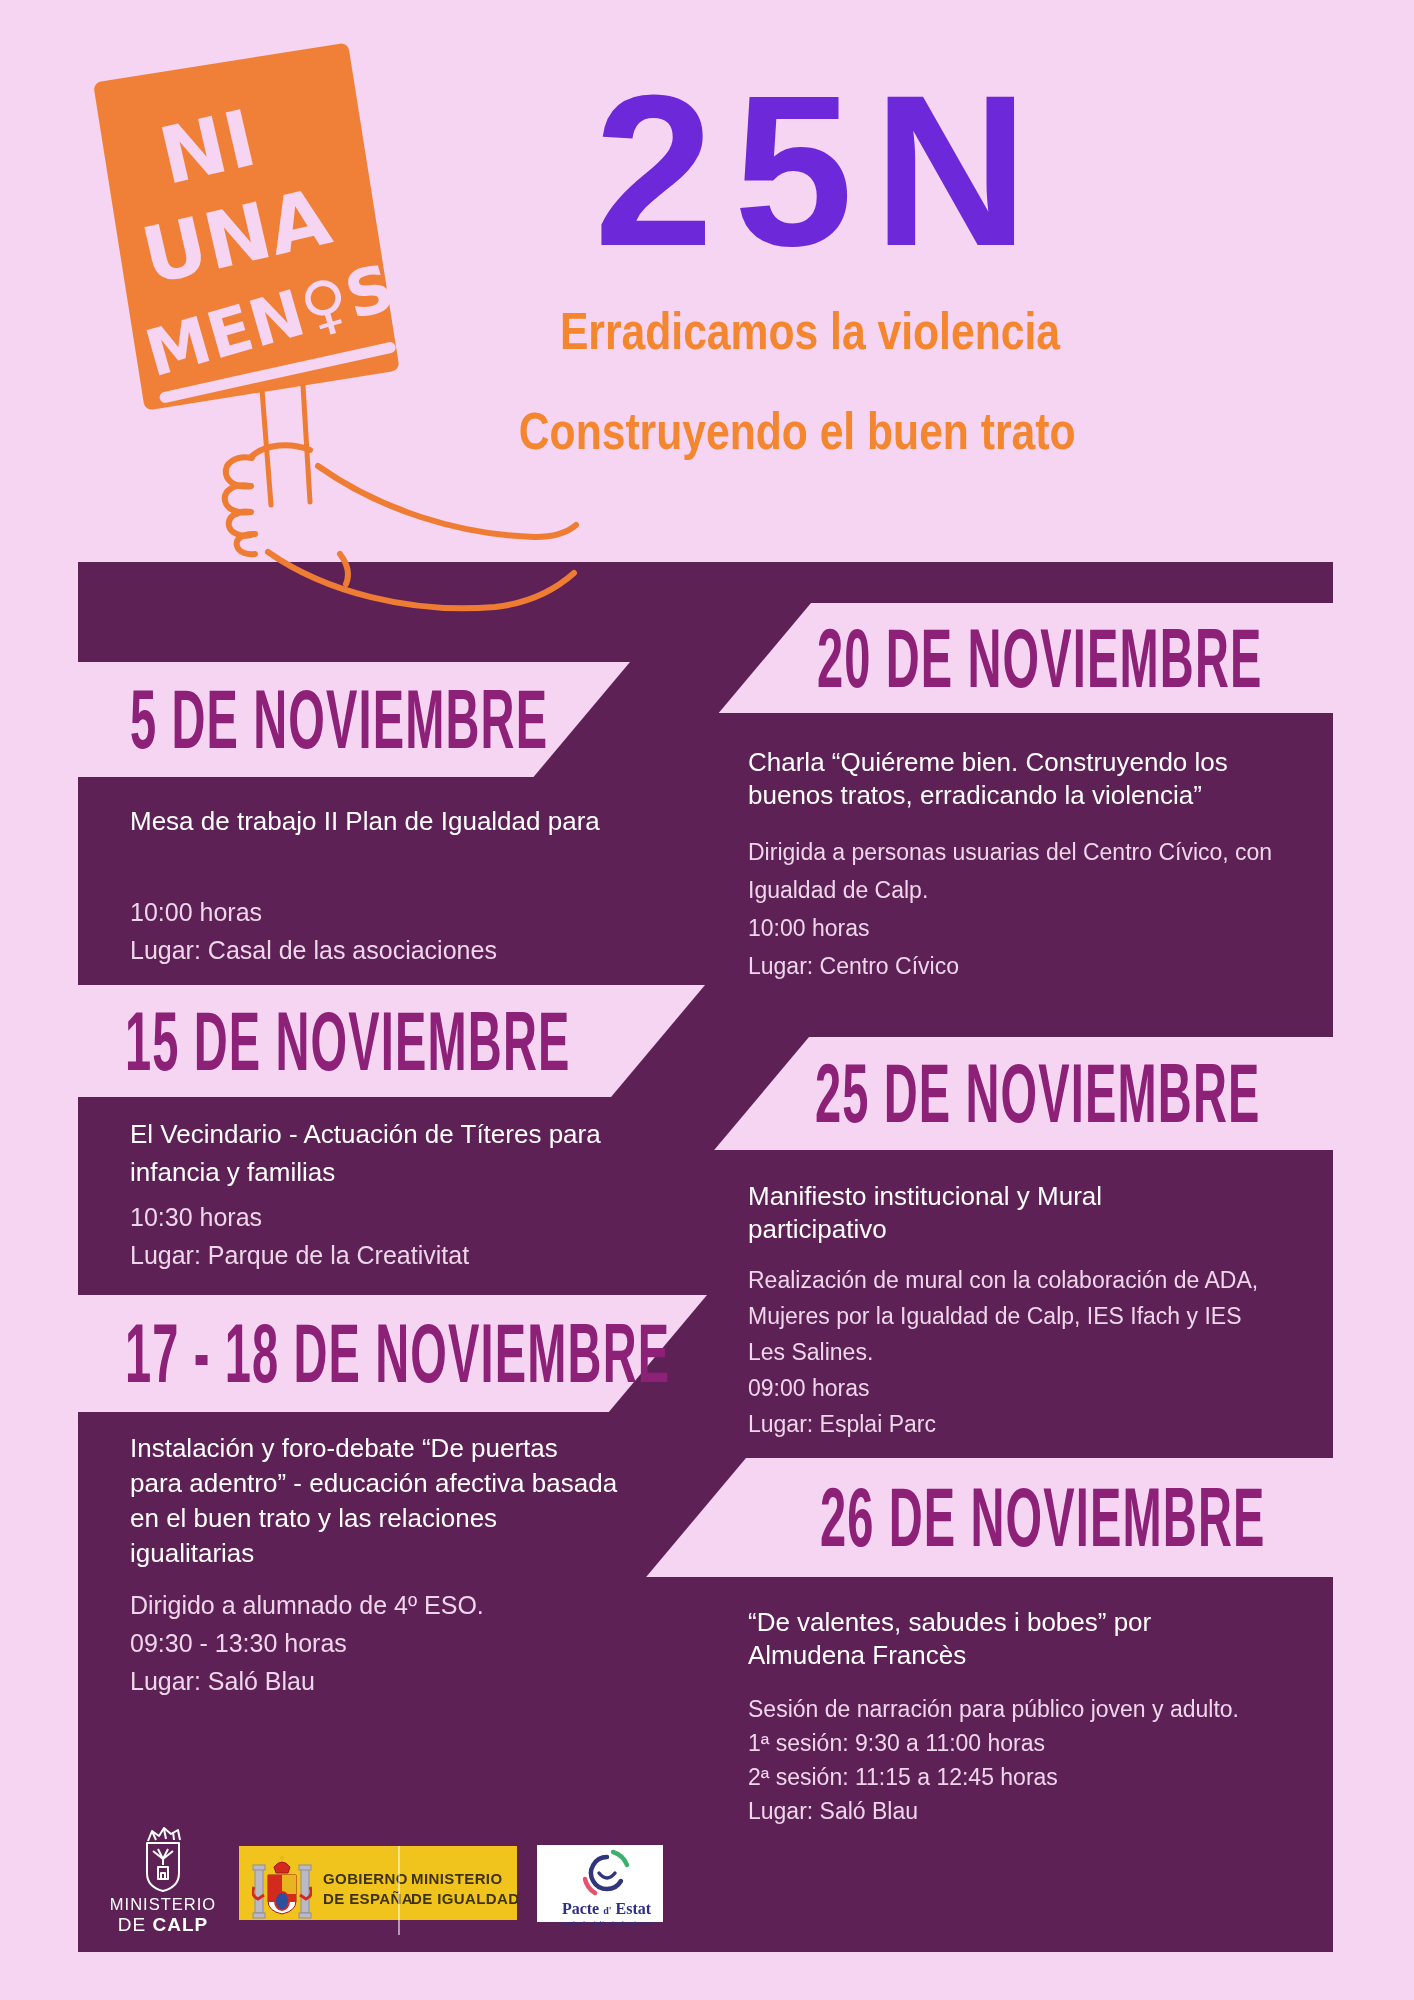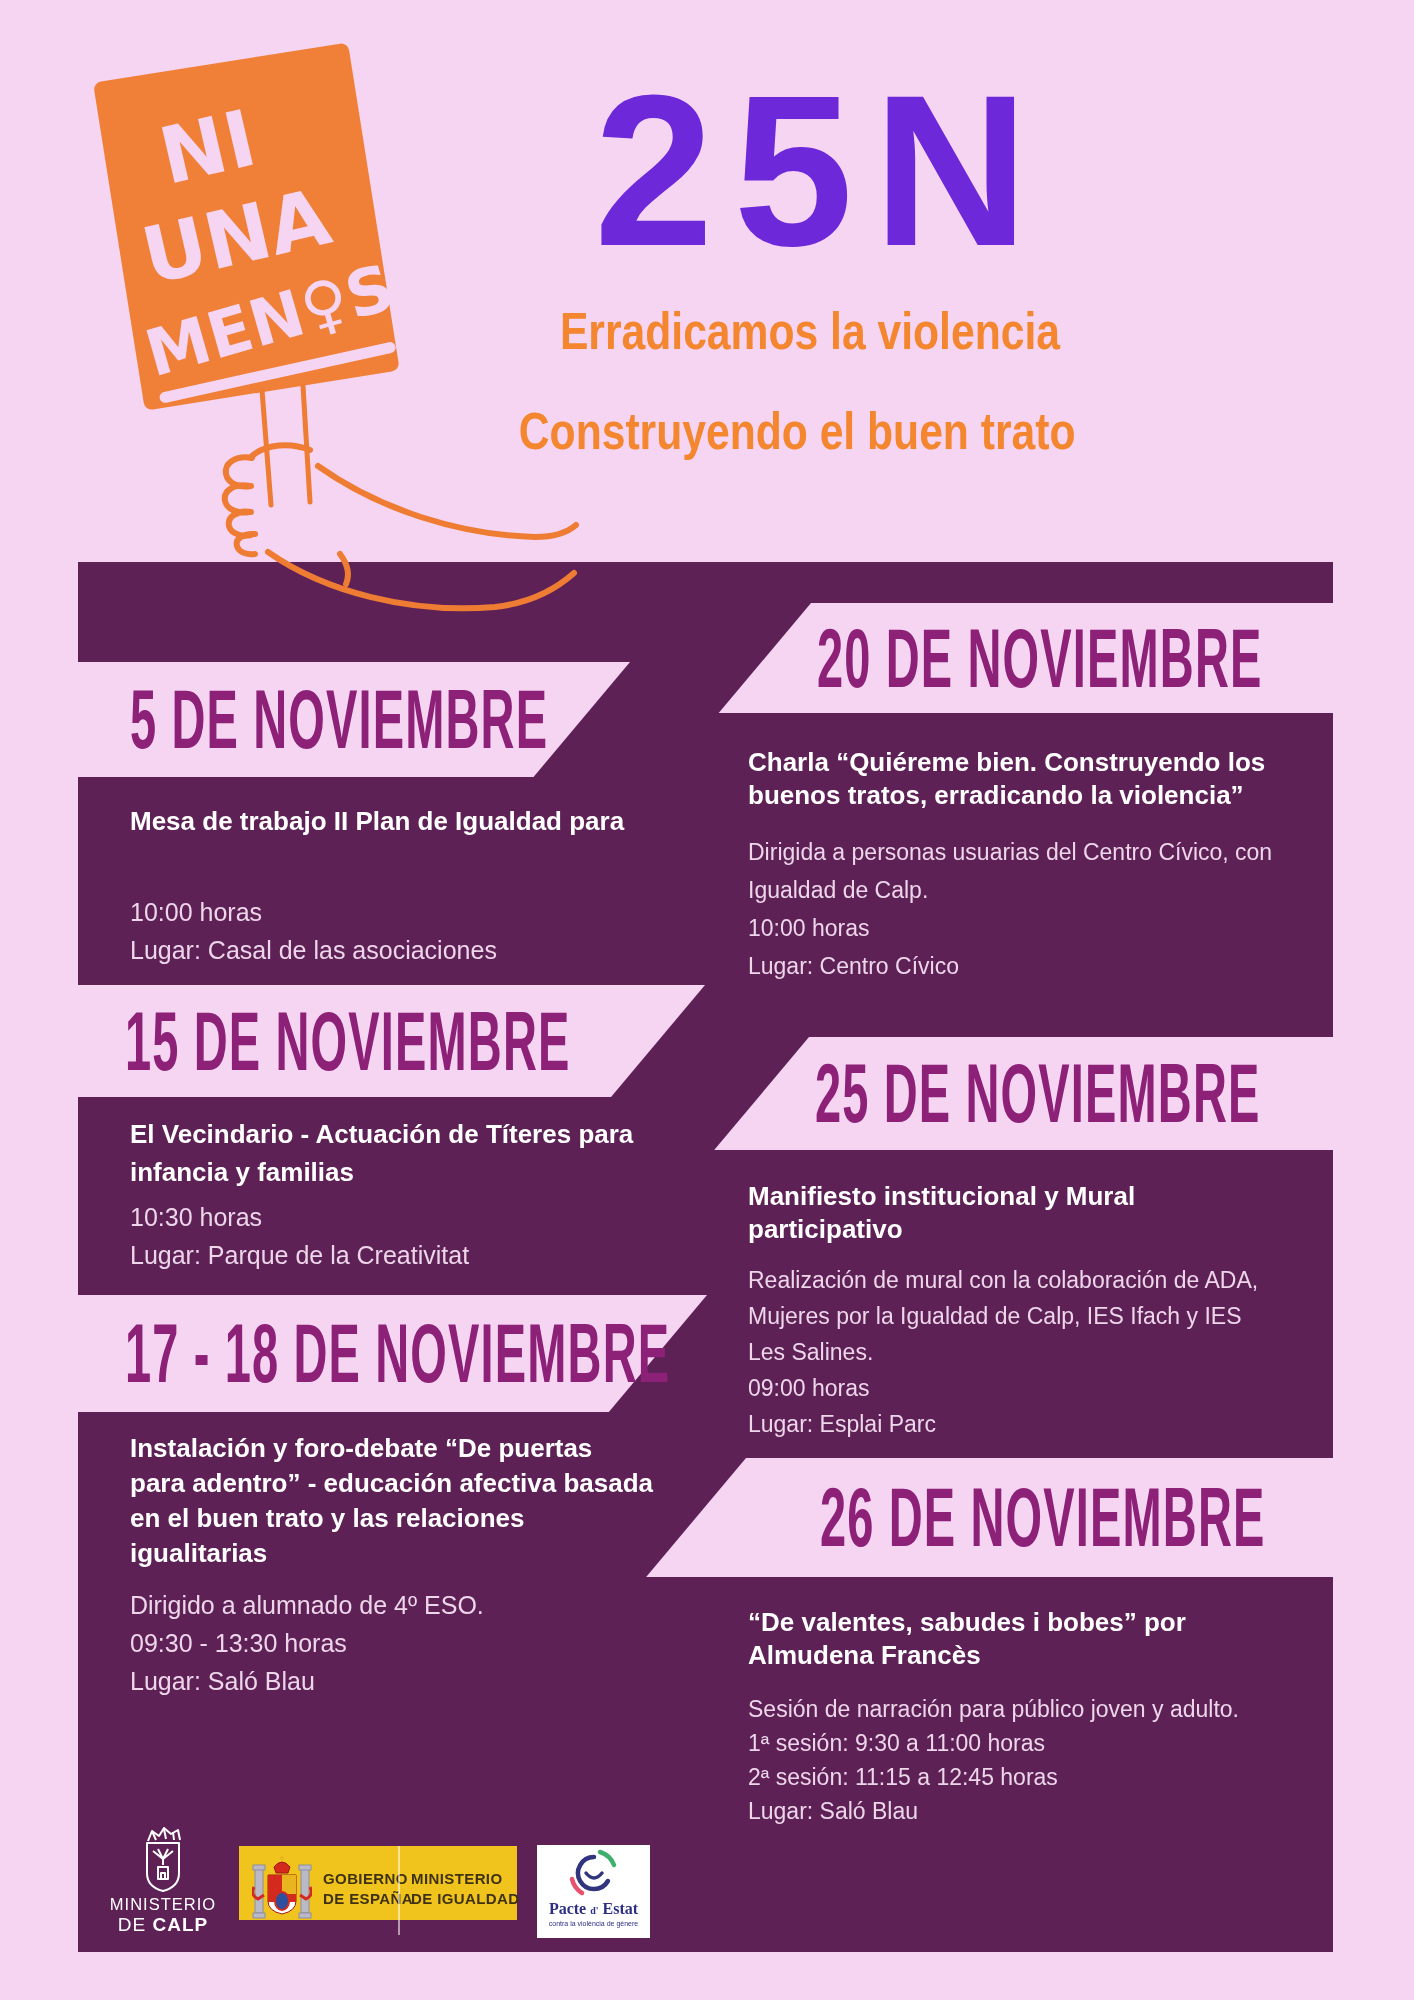--- a/index.html
+++ b/index.html
@@ -36,21 +36,21 @@
     white-space:nowrap;transform:scaleX(0.56);transform-origin:0 50%;
     letter-spacing:2px;
   }
   #date-1{left:130px;top:662px;line-height:115px;}
   #date-2{left:817px;top:603px;line-height:110px;}
   #date-3{left:125px;top:985px;line-height:112px;}
   #date-4{left:815px;top:1037px;line-height:113px;}
   #date-5{left:125px;top:1295px;line-height:117px;}
   #date-6{left:820px;top:1458px;line-height:119px;}
   .ev{z-index:3;}
-  .ev .t{font-weight:bold;color:#ffffff;white-space:nowrap;}
+  .ev .t{font-weight:normal;color:#ffffff;white-space:nowrap;}
   .ev .d{color:#eed6ea;white-space:nowrap;}
   .ev-l .t{font-size:26px;line-height:38px;}
   .ev-l .d{font-size:25px;line-height:38px;}
   .ev-r .t{font-size:26px;line-height:33px;}
   .ev-r .d{font-size:23px;line-height:38px;}
   #ev1-title{left:130px;top:802px;}
   #ev1-details{left:130px;top:893px;}
   #ev2-title{left:130px;top:1115px;}
   #ev2-details{left:130px;top:1198px;}
   #ev3-title{left:130px;top:1431px;}
@@ -67,21 +67,21 @@
   
   #calp-logo{left:93px;top:1827px;width:140px;z-index:4;text-align:center;color:#fff;}
   #calp-text1{font-size:16.5px;letter-spacing:1px;margin-top:2px;}
   #calp-text2{font-size:19px;letter-spacing:1px;}
   #calp-text2 b{font-weight:bold;}
   #gob-box{left:239px;top:1846px;width:278px;height:74px;background:#f0c41c;z-index:4;}
   #gob-box .gtxt{position:absolute;color:#3f3213;font-size:15px;line-height:20px;font-weight:600;letter-spacing:0.4px;white-space:nowrap;}
   #gob-txt1{left:84px;top:23px;}
   #gob-txt2{left:172px;top:23px;}
   #gob-divider{position:absolute;left:159px;top:0;width:2px;height:89px;background:rgba(255,255,255,0.55);}
-  #pacte-box{left:537px;top:1845px;width:113px;height:93px;background:#ffffff;z-index:4;text-align:center;}
+  #pacte-box{left:537px;top:1845px;width:113px;height:77px;background:#ffffff;z-index:4;text-align:center;padding-left:13px;}
   #pacte-words{font-family:"Liberation Serif",serif;font-weight:bold;color:#2c2f84;font-size:16px;line-height:16px;white-space:nowrap;}
   #pacte-words .dp{font-size:10px;}
   #pacte-tagline{font-size:7px;color:#2c2f84;line-height:9px;}
   svg{display:block;}
 </style>
 </head>
 <body>
 
 <div class="abs" style="left:40px;top:30px;z-index:2;">
   <svg width="540" height="600" viewBox="0 0 540 600">

